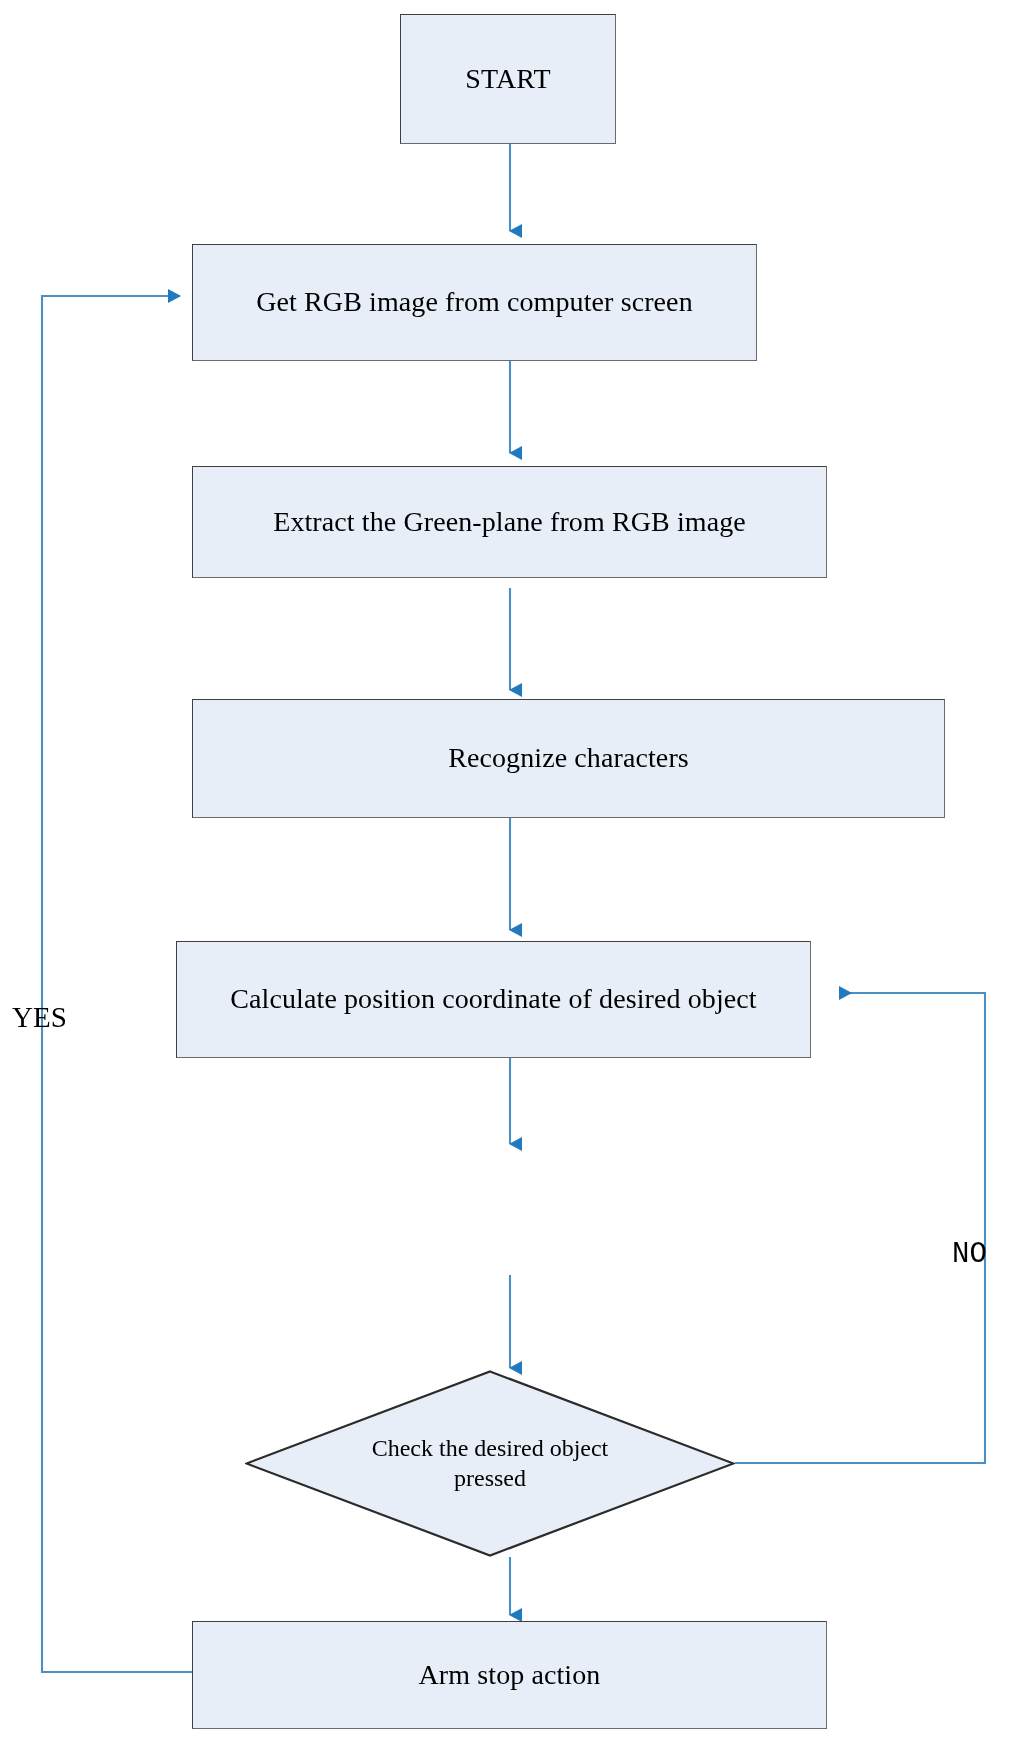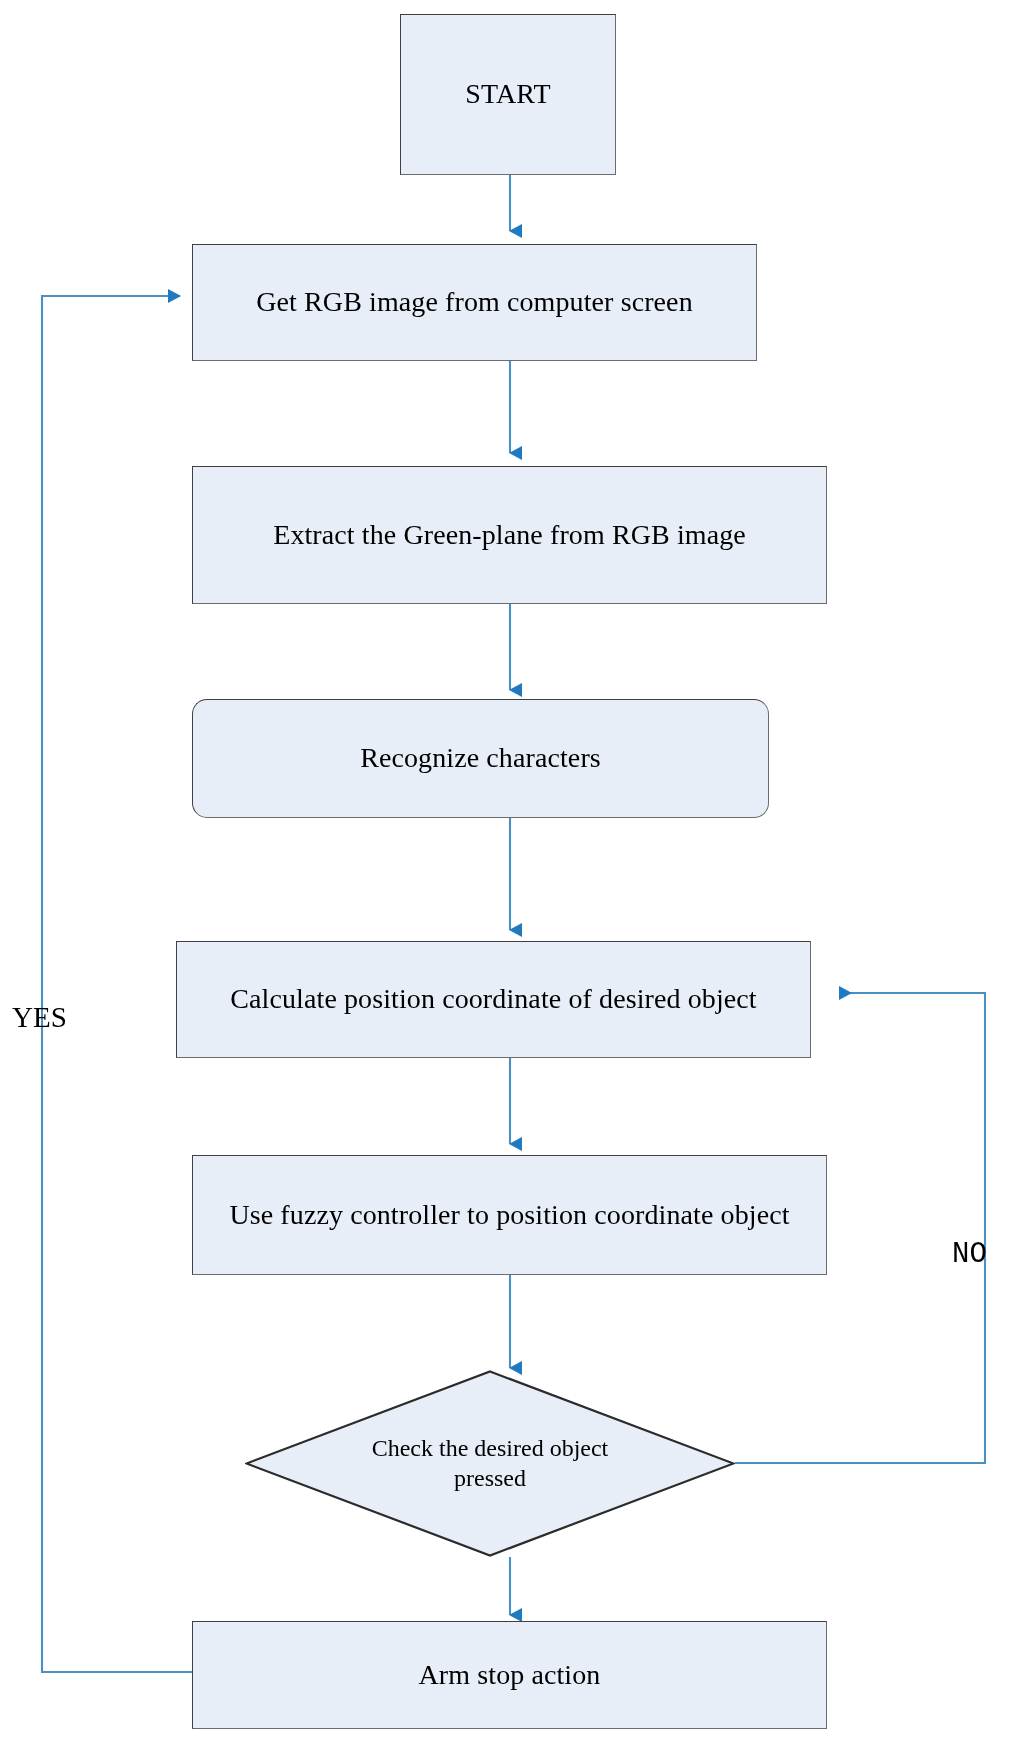--- a/index.html
+++ b/index.html
@@ -105,43 +105,40 @@
       <line x1="510" y1="1275" x2="510" y2="1368" marker-end="url(#arrow-down)"></line>
 
       <line x1="510" y1="1557" x2="510" y2="1615" marker-end="url(#arrow-down)"></line>
 
       <path d="M 735 1463 L 985 1463 L 985 993 L 840 993" marker-end="url(#arrow-left)"></path>
 
       <path d="M 192 1672 L 42 1672 L 42 296 L 180 296" marker-end="url(#arrow-right)"></path>
     </g>
   </svg>
 
-  <div class="node" style="left:400px; top:14px; width:216px; height:161px;">
+  <div class="node" style="left:400px; top:14px; width:216px; height:130px;">
     <span class="label">START</span>
   </div>
 
   <div class="node" style="left:192px; top:244px; width:565px; height:117px;">
     <span class="label">Get RGB image  from computer screen</span>
   </div>
 
-  <div class="node" style="left:192px; top:466px; width:635px; height:138px;">
+  <div class="node" style="left:192px; top:466px; width:635px; height:112px;">
     <span class="label">Extract the Green-plane from RGB image</span>
   </div>
 
-  <div class="node" style="left:192px; top:699px; width:577px; height:119px;border-radius:15px;">
+  <div class="node" style="left:192px; top:699px; width:753px; height:119px;">
     <span class="label">Recognize characters</span>
   </div>
 
   <div class="node" style="left:176px; top:941px; width:635px; height:117px;">
     <span class="label">Calculate position coordinate of desired object</span>
   </div>
 
-  <div class="node" style="left:192px; top:1155px; width:635px; height:120px;">
-    <span class="label">Use fuzzy controller to position coordinate object</span>
-  </div>
 
   <div class="decision" style="left:245px; top:1370px; width:490px; height:187px;">
     <svg class="diamond-svg" width="490" height="187" viewBox="0 0 490 187" xmlns="http://www.w3.org/2000/svg">
       <polygon points="245,1.5 488.5,93.5 245,185.5 1.5,93.5" fill="#e8eef8" stroke="#2b2b2b" stroke-width="2.2"></polygon>
     </svg>
     <span class="label">Check the desired object pressed</span>
   </div>
 
   <div class="node" style="left:192px; top:1621px; width:635px; height:108px;">
     <span class="label">Arm stop action</span>

